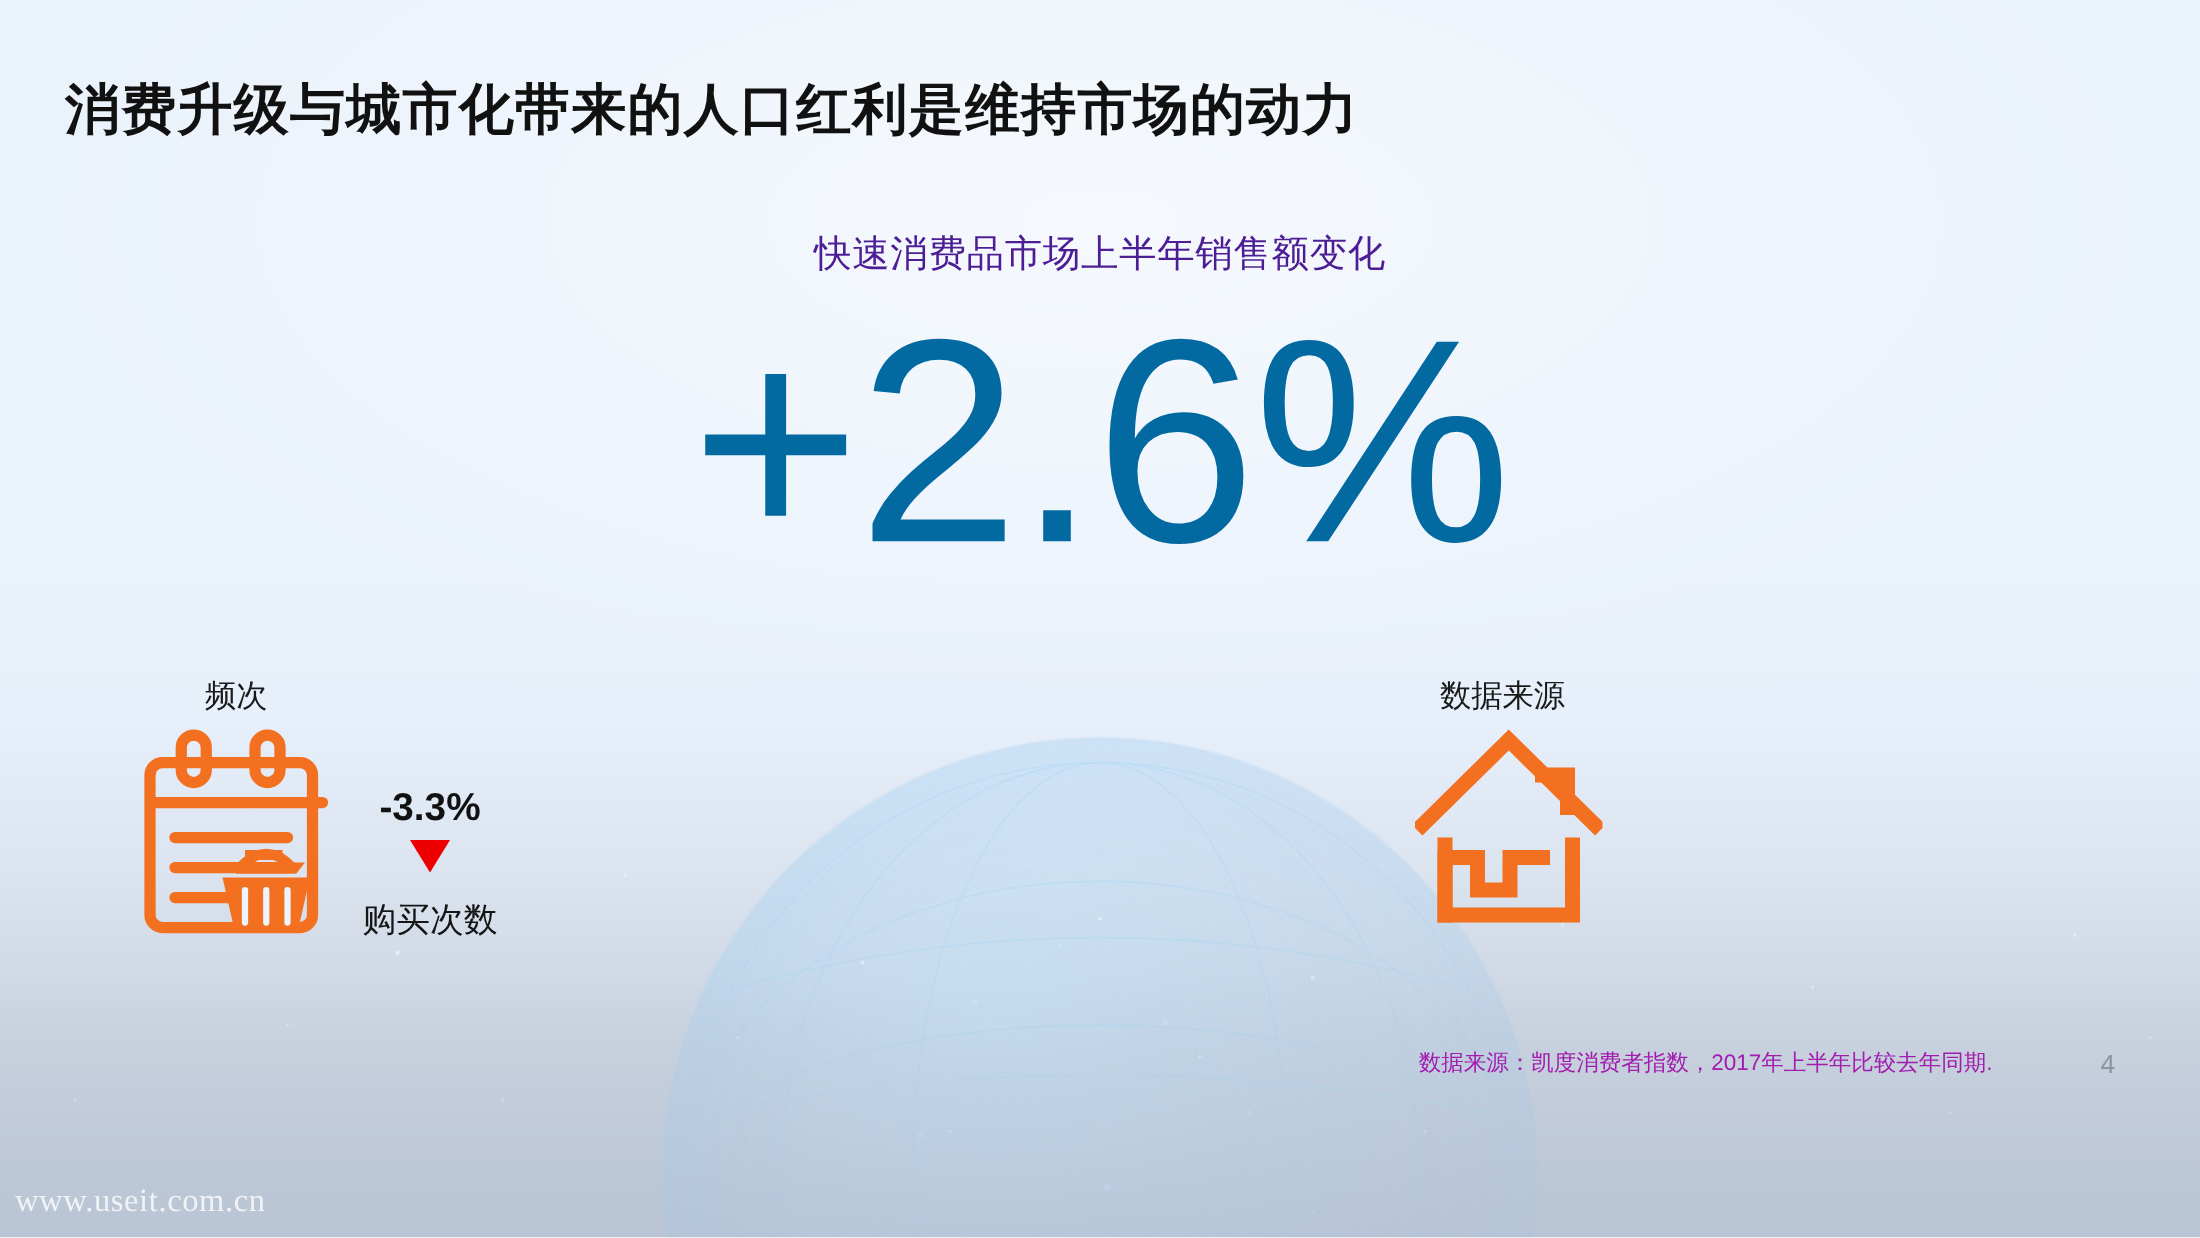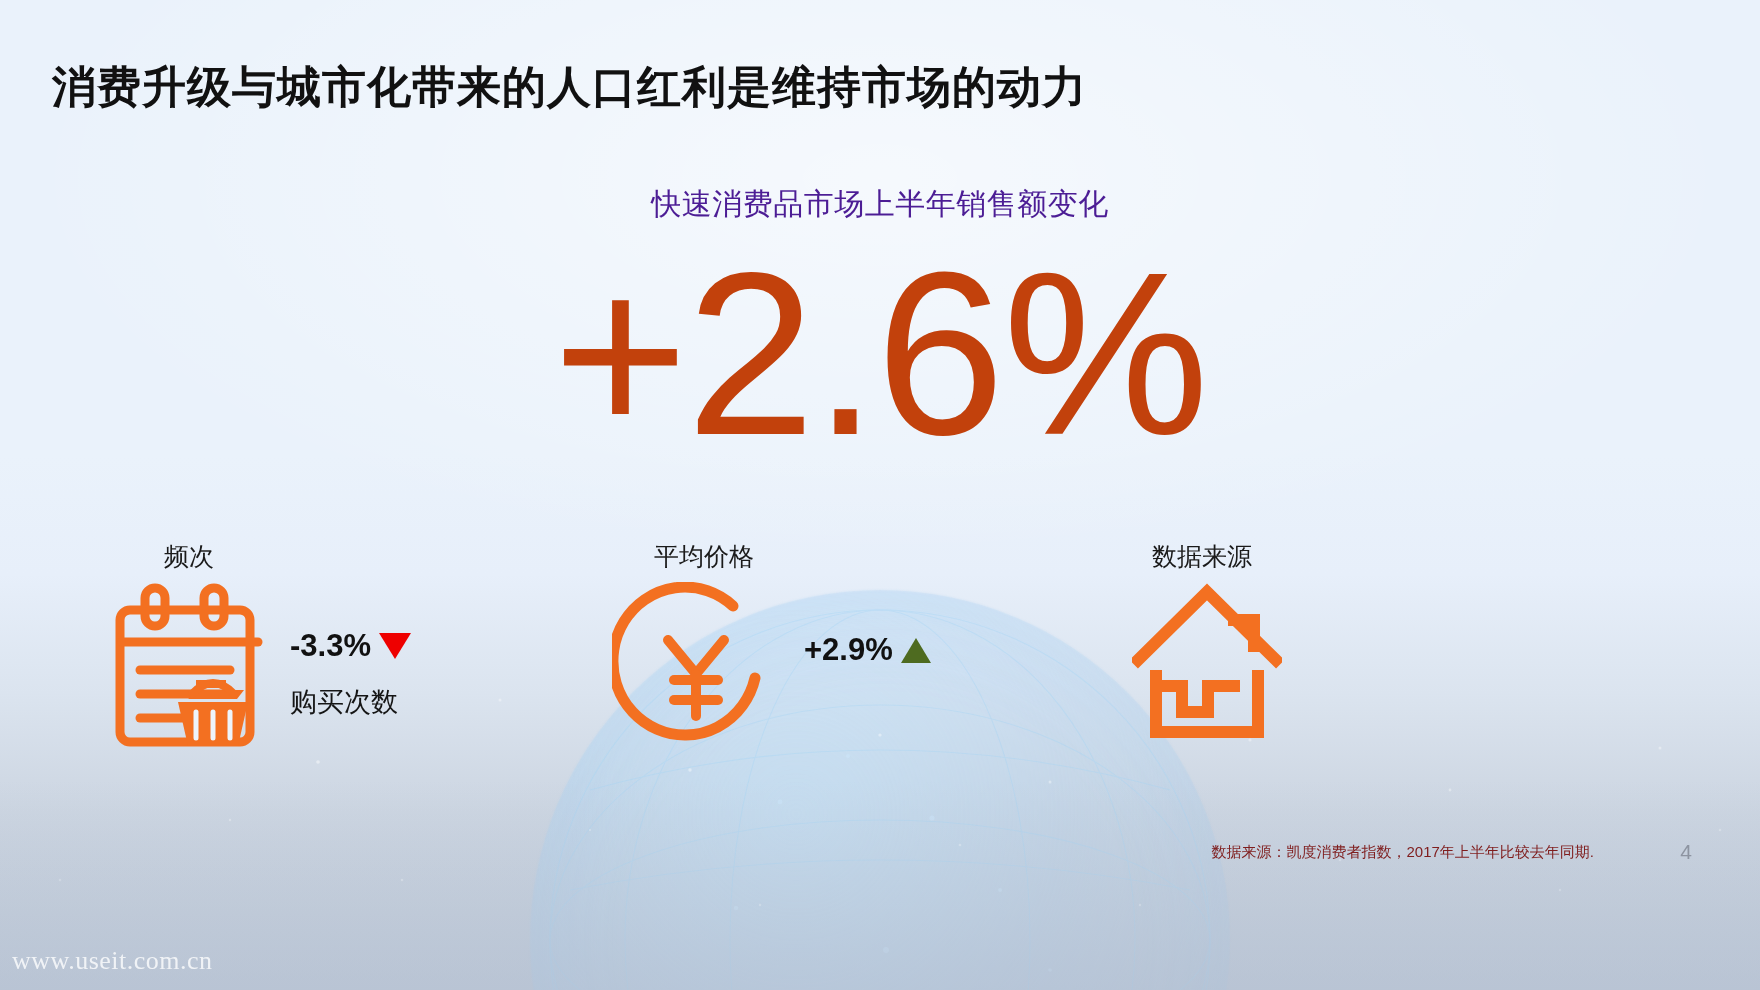--- a/index.html
+++ b/index.html
@@ -108,21 +108,21 @@
     font-size: 30px;
     color: #4c1d95;
     letter-spacing: .5px;
     line-height: 1.2;
   }
   .bignum {
     margin-top: 16px;
     font-size: 232px;
     line-height: 1.0;
     font-weight: 300;
-    color: #c2410c;
+    color: #0369a1;
     letter-spacing: -2px;
     font-family: "Liberation Sans", "DejaVu Sans", sans-serif;
   }
 
   
   .metrics {
     position: absolute;
     left: 0;
     right: 0;
     top: 540px;
@@ -146,20 +146,21 @@
     top: 42px;
   }
   .metric .vals {
     position: absolute;
   }
   .pct-row {
     display: flex;
     align-items: center;
     gap: 8px;
     white-space: nowrap;
+    flex-direction: column;
   }
   .pct {
     font-size: 31px;
     font-weight: bold;
     color: #111111;
     letter-spacing: 0px;
   }
   .tri {
     display: inline-block;
     width: 0; height: 0;
@@ -197,22 +198,22 @@
   #metric-house        { left: 1132px; width: 460px; }
   #metric-house .cap   { left: 20px; }
   #metric-house .icon  { left: 0px; }
   #metric-house .vals  { left: 148px; top: 88px; }
 
   
   .footer-note {
     position: absolute;
     right: 166px;
     bottom: 128px;
-    font-size: 15px;
-    color: #7f1d1d;
+    font-size: 18px;
+    color: #a21caf;
     white-space: nowrap;
   }
   .page-no {
     position: absolute;
     right: 68px;
     bottom: 126px;
     font-size: 21px;
     color: #8d94a1;
   }
   .watermark {
@@ -330,44 +331,20 @@
       </div>
       <div class="vals">
         <div class="pct-row">
           <span class="pct">-3.3%</span>
           <span class="tri tri-down"></span>
         </div>
         <div class="sublabel">购买次数</div>
       </div>
     </div>
 
-    <div class="metric" id="metric-price">
-      <div class="cap">平均价格</div>
-      <div class="icon">
-        <svg width="168" height="166" viewBox="0 0 168 166">
-          <g fill="none" stroke="#F37021" stroke-width="11" stroke-linecap="round">
-
-            <path d="M121 24
-                     A 72 74 0 1 0 143 96"></path>
-
-            <path d="M56 58 L84 92 L112 58" stroke-width="10"></path>
-            <path d="M62 98 h44" stroke-width="10"></path>
-            <path d="M62 118 h44" stroke-width="10"></path>
-            <path d="M84 92 v42" stroke-width="10"></path>
-          </g>
-        </svg>
-      </div>
-      <div class="vals">
-        <div class="pct-row">
-          <span class="pct">+2.9%</span>
-          <span class="tri tri-up"></span>
-        </div>
-        <div class="sublabel"></div>
-      </div>
-    </div>
 
     <div class="metric" id="metric-house">
       <div class="cap">数据来源</div>
       <div class="icon">
         <svg width="150" height="160" viewBox="0 0 150 160">
           <g fill="none" stroke="#F37021" stroke-width="12" stroke-linecap="square" stroke-linejoin="miter">
 
             <path d="M6 78 L75 10 L144 78"></path>
 
             <path d="M102 38 h20 v26"></path>

